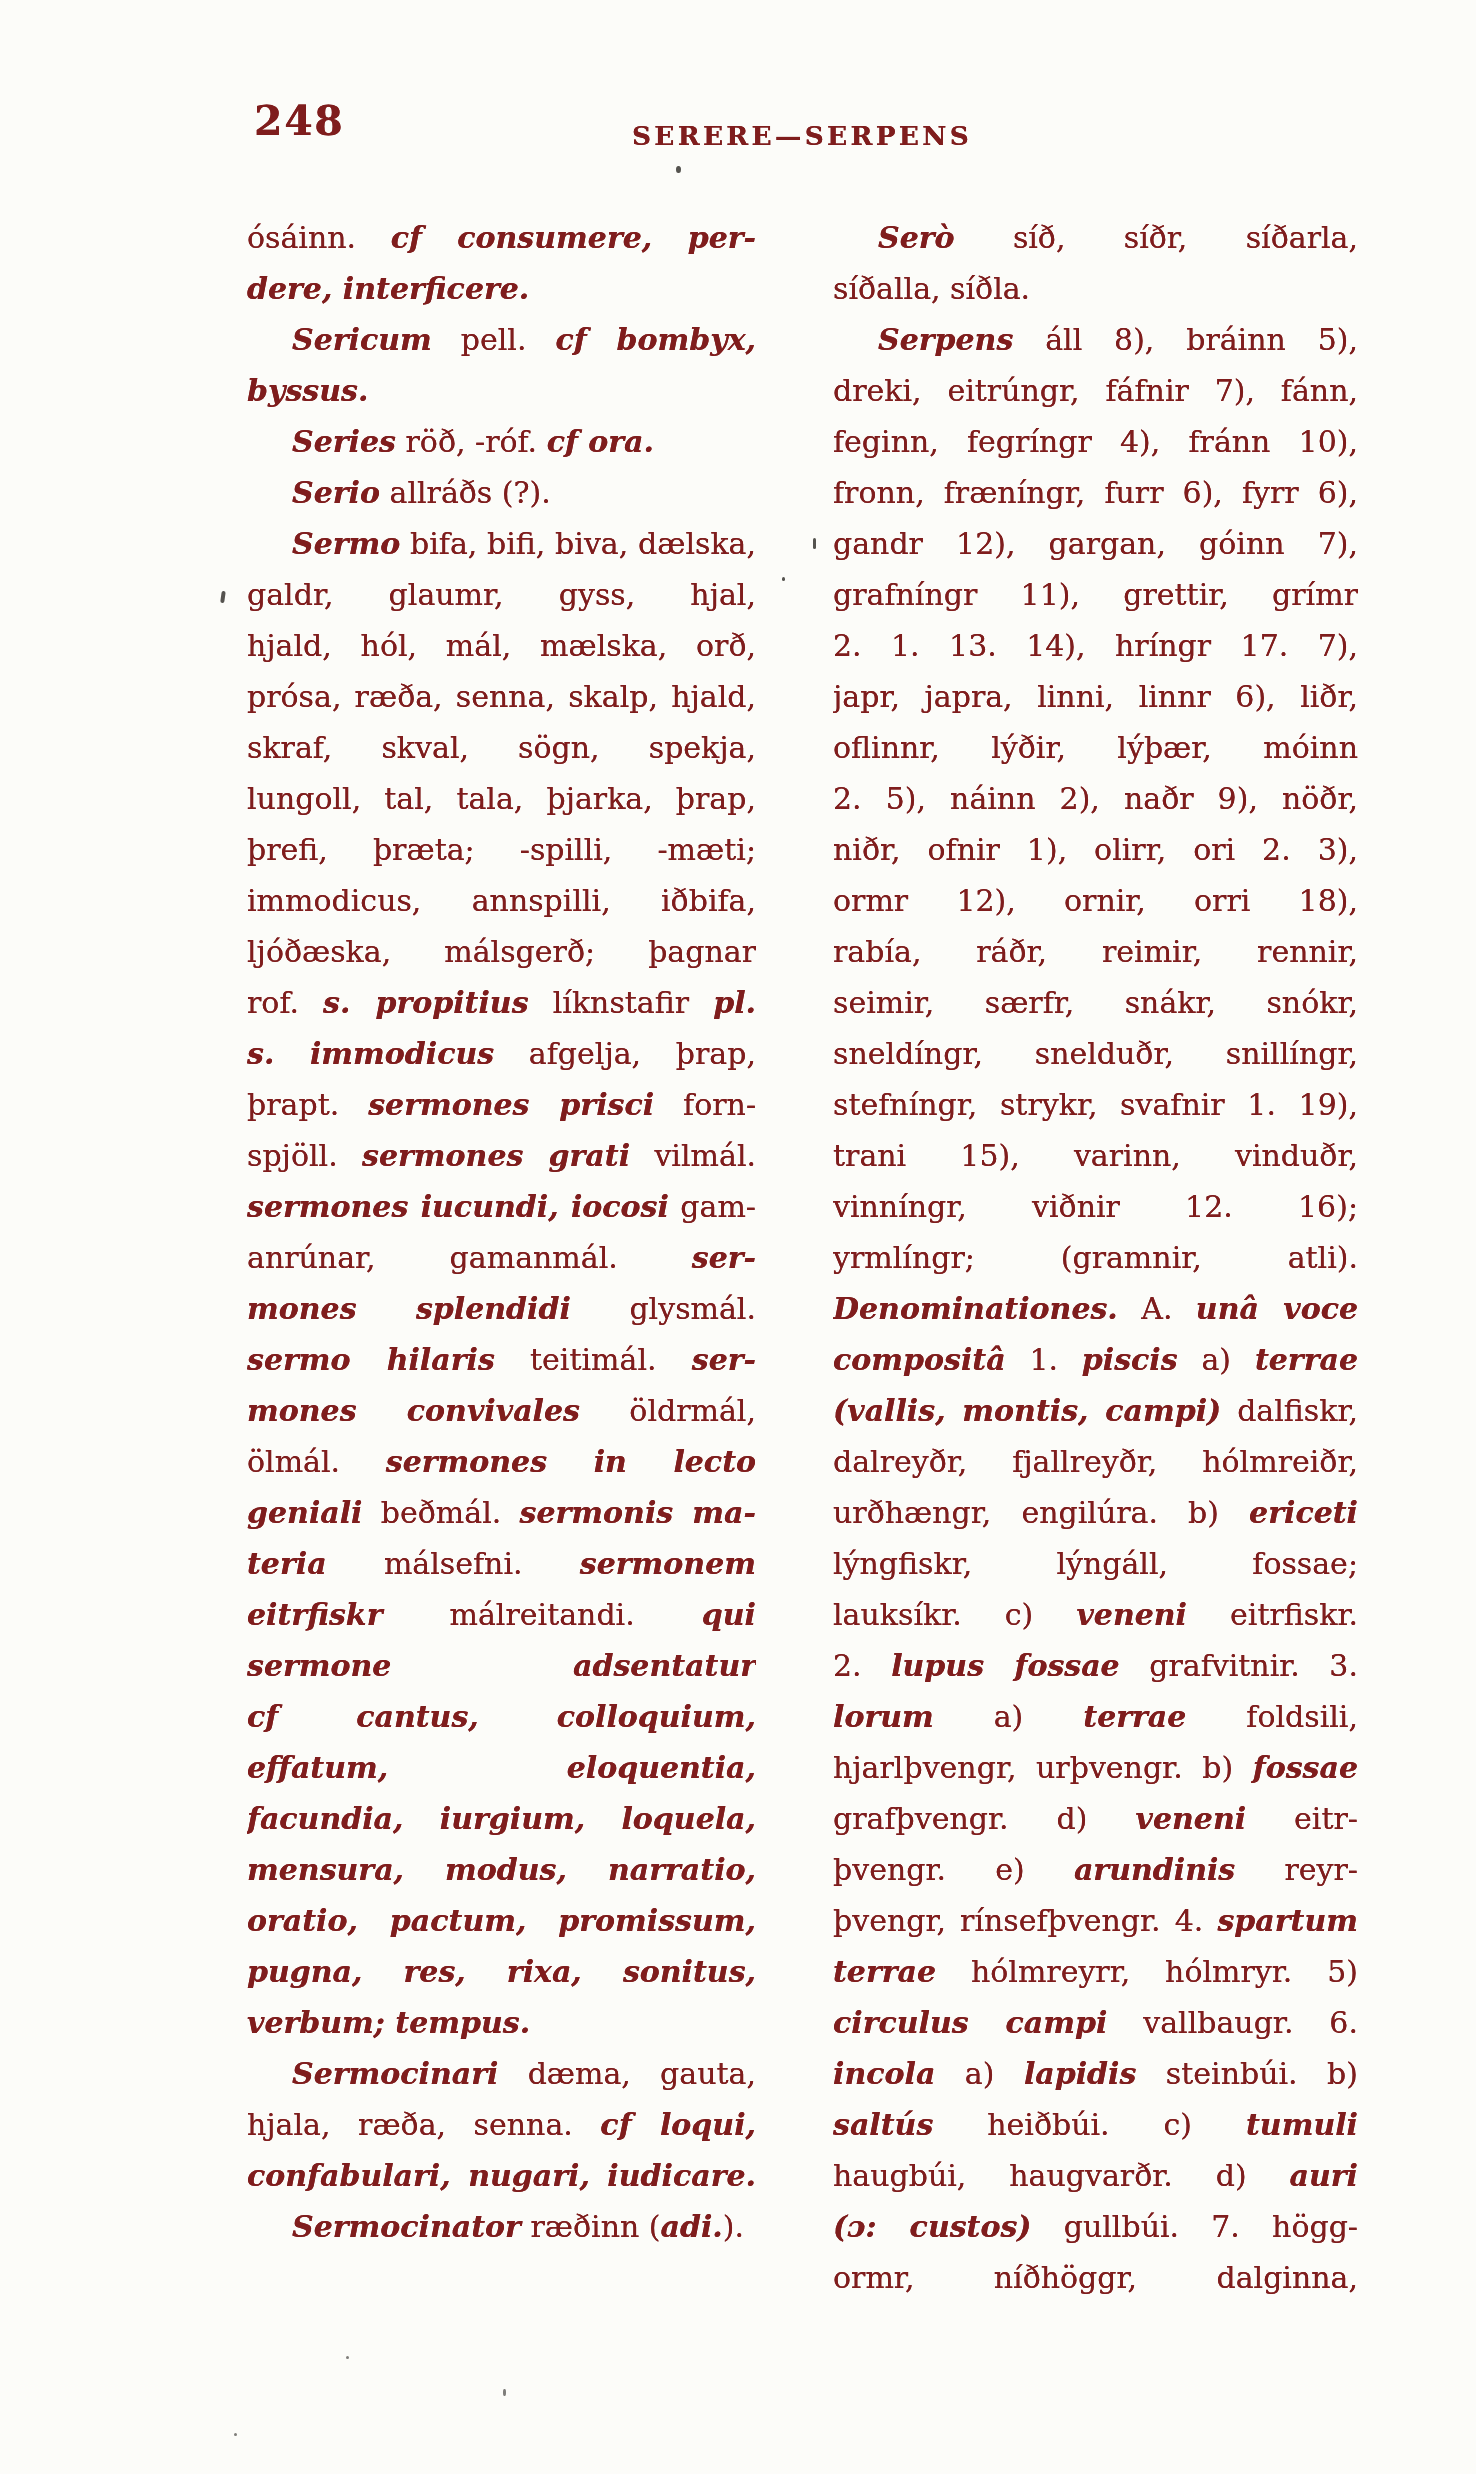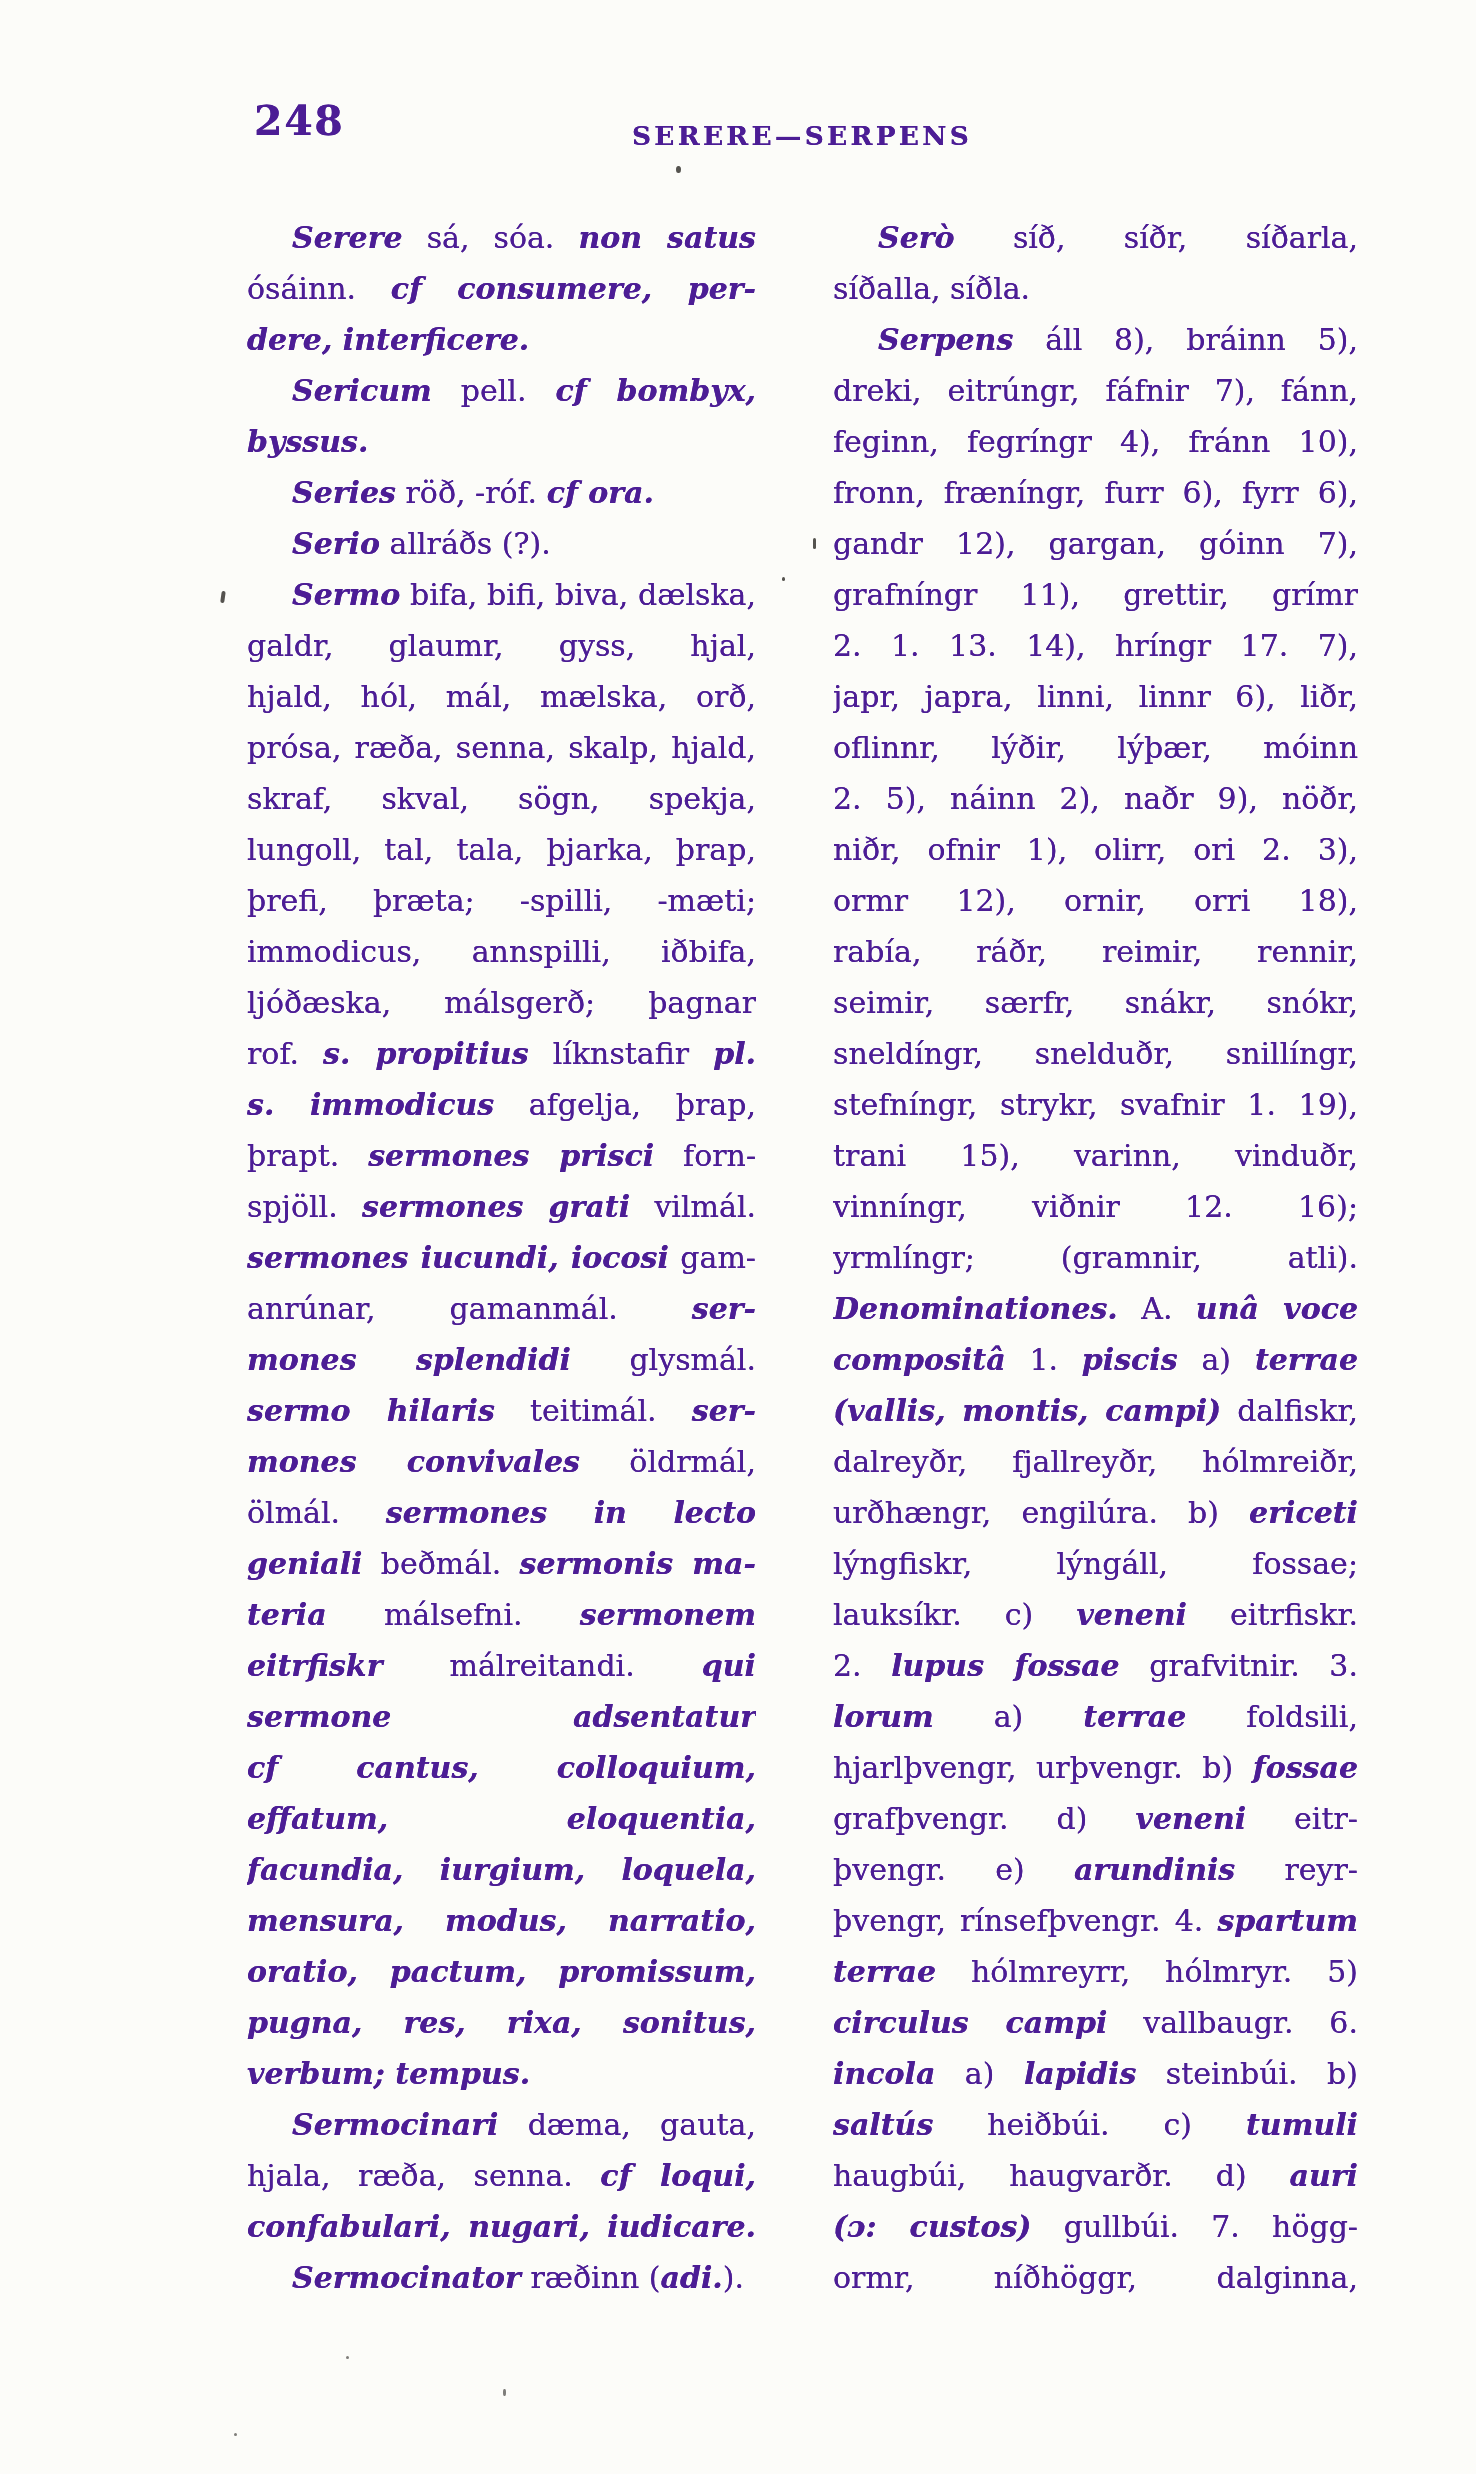--- a/index.html
+++ b/index.html
@@ -2,21 +2,21 @@
 <html style="font-size:13.2px"><head>
 <meta charset="utf-8">
 <style>
   html,body{margin:0;padding:0;background:#e8e8e4;}
   .page{
     position:relative;
     width:1477px;height:2475px;
     background:#fcfcf9;
     overflow:hidden;
     font-family:"DejaVu Serif","Liberation Serif",serif;
-    color:#4c1d95;
+    color:#7f1d1d;
     -webkit-font-smoothing:antialiased;
   }
   .page-number{
     position:absolute;left:254px;top:97px;
     font-size:41px;font-weight:bold;letter-spacing:1.6px;
     text-shadow:0 0 0.5px currentColor;
   }
   .running-header{
     position:absolute;left:247px;top:112px;width:1110px;
     text-align:center;
@@ -56,21 +56,20 @@
 </head>
 <body>
 
 <div class="page">
 
   <div class="page-number">248</div>
 
   <div class="running-header">SERERE—SERPENS</div>
 
   <div class="column left">
-      <div class="line j ind"><span class="lat">Serere</span><span class="isl"> sá, sóa. </span><span class="lat">non satus</span></div>
       <div class="line j"><span class="isl">ósáinn. </span><span class="lat">cf consumere, per-</span></div>
       <div class="line"><span class="lat">dere, interficere.</span></div>
       <div class="line j ind"><span class="lat">Sericum</span><span class="isl"> pell. </span><span class="lat">cf bombyx,</span></div>
       <div class="line"><span class="lat">byssus.</span></div>
       <div class="line ind"><span class="lat">Series</span><span class="isl"> röð, -róf. </span><span class="lat">cf ora.</span></div>
       <div class="line ind"><span class="lat">Serio</span><span class="isl"> allráðs (?).</span></div>
       <div class="line j ind"><span class="lat">Sermo</span><span class="isl"> bifa, bifi, biva, dælska,</span></div>
       <div class="line j"><span class="isl">galdr, glaumr, gyss, hjal,</span></div>
       <div class="line j"><span class="isl">hjald, hól, mál, mælska, orð,</span></div>
       <div class="line j"><span class="isl">prósa, ræða, senna, skalp, hjald,</span></div>

